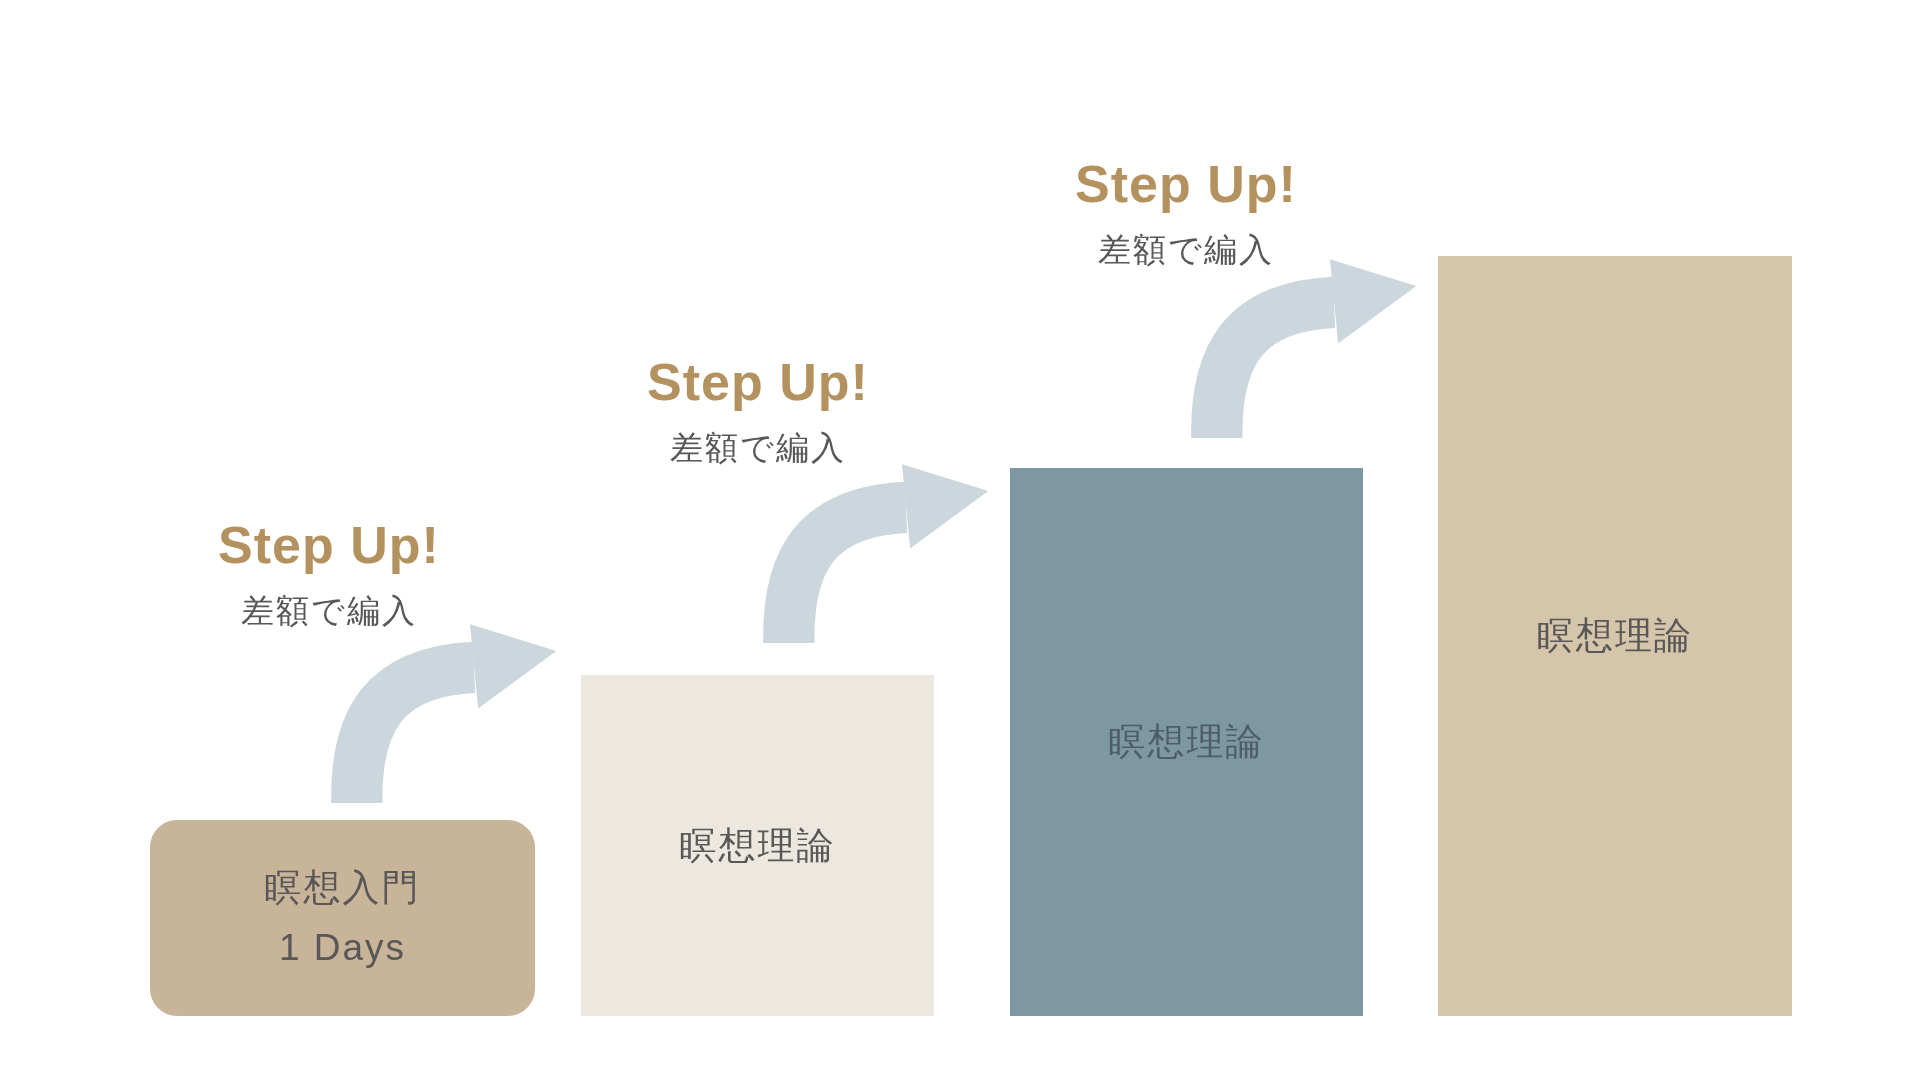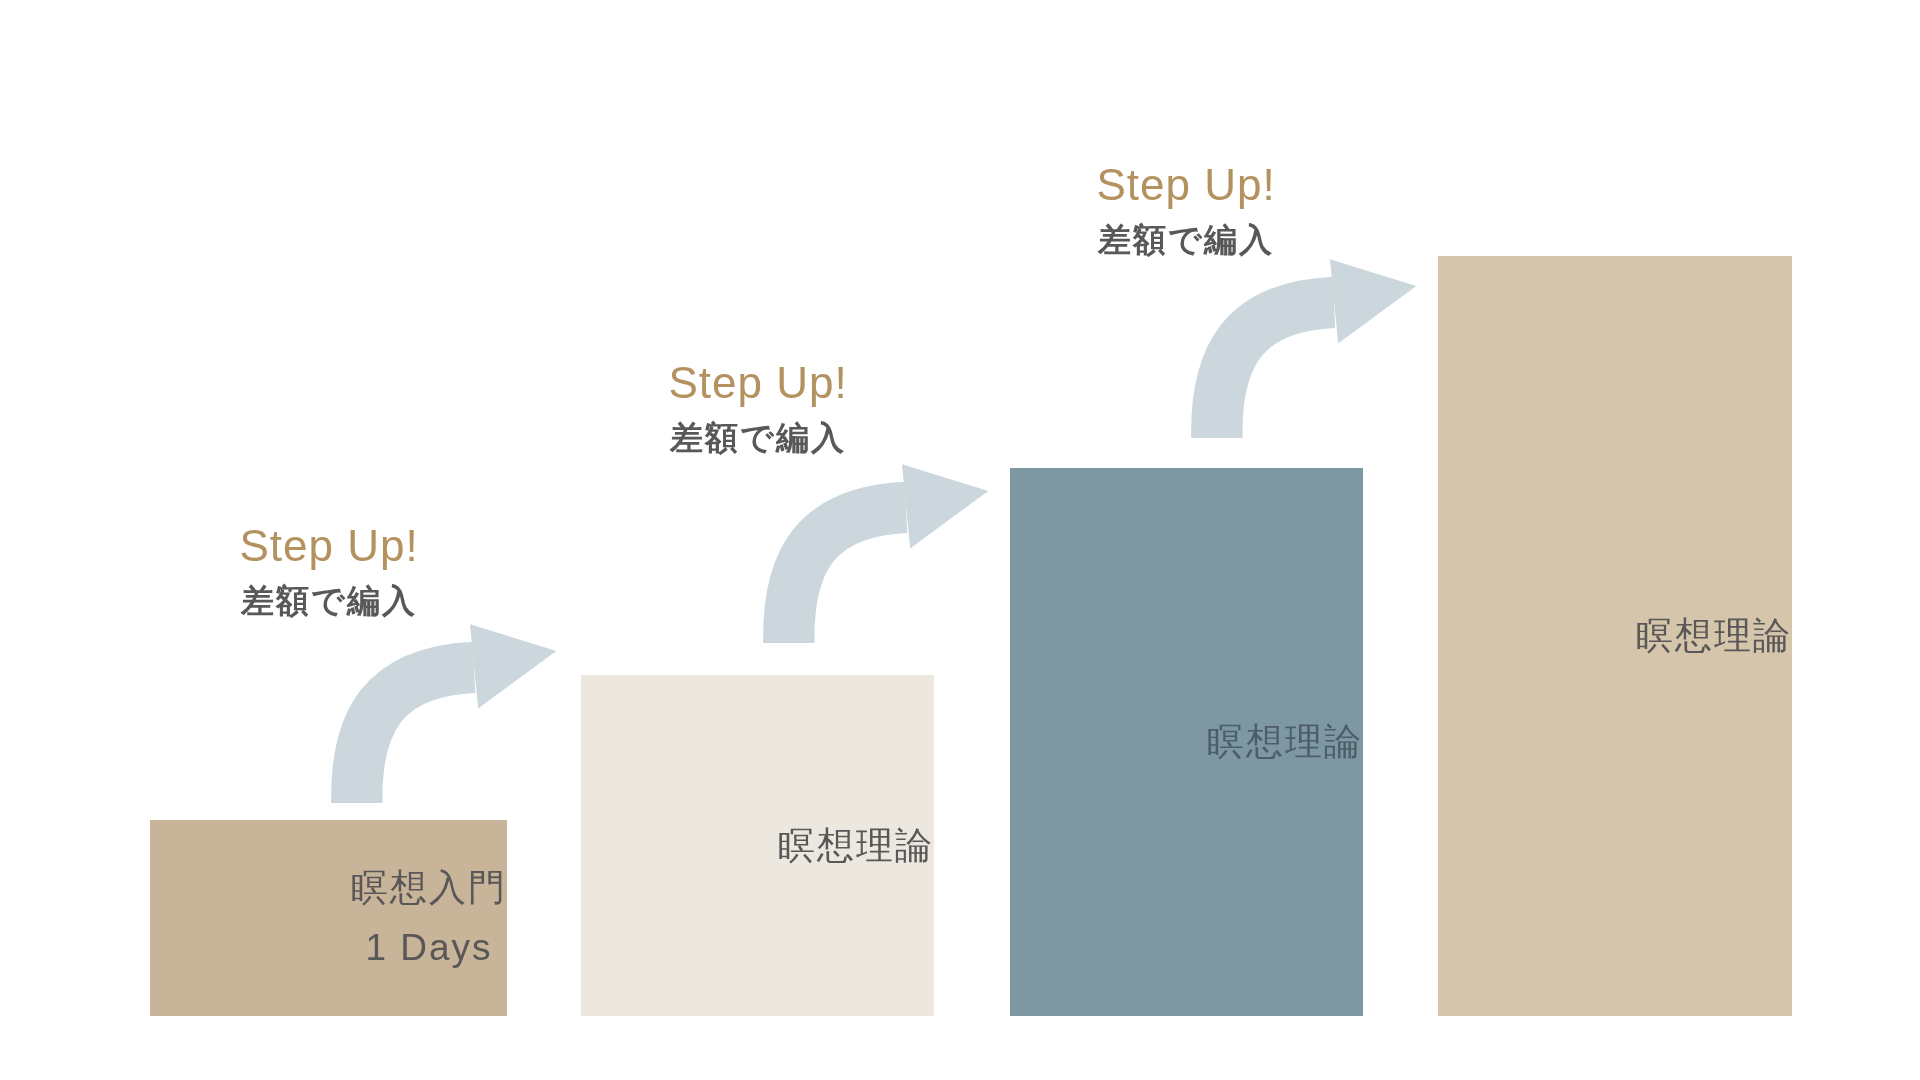--- a/index.html
+++ b/index.html
@@ -15,25 +15,25 @@
     overflow: hidden;
     font-family: "Liberation Sans", "DejaVu Sans", sans-serif;
   }
 
   
   .box {
     position: absolute;
     bottom: 64px;
     display: flex;
     align-items: center;
-    justify-content: flex-end;
+    justify-content: center;
     text-align: center;
     z-index: 1;
   }
-  .box1 { left: 150px;  width: 357px; height: 196px; background: var(--box1, #c8b499); }
+  .box1 { left: 150px;  width: 385px; height: 196px; background: var(--box1, #c8b499); border-radius: 27px; }
   .box2 { left: 581px;  width: 353px; height: 341px; background: var(--box2, #ece7df); }
   .box3 { left: 1010px; width: 353px; height: 548px; background: var(--box3, #7d98a3); }
   .box4 { left: 1438px; width: 354px; height: 760px; background: var(--box4, #d5c5aa); }
 
   .box-text {
     font-size: 37px;
     line-height: 1.62;
     letter-spacing: 2px;
     color: var(--label, #595757);
   }
@@ -44,32 +44,30 @@
     position: absolute;
     width: 320px;
     text-align: center;
     z-index: 3;
   }
   .stepup1 { left: 169px;  top: 515px; }
   .stepup2 { left: 598px;  top: 352px; }
   .stepup3 { left: 1026px; top: 154px; }
 
   .stepup-title {
-    font-size: 44px;
-    font-weight: normal;
+    font-size: 52px;
+    font-weight: bold;
     letter-spacing: 1px;
     color: var(--step-up, #b3925f);
-    margin-top: 6px;
   }
   .stepup-sub {
-    margin-top: 8px;
+    margin-top: 14px;
     font-size: 33px;
     letter-spacing: 2px;
     color: var(--label, #595757);
-    font-weight: bold;
   }
 
   
   .arrow {
     position: absolute;
     width: 250px;
     height: 185px;
     z-index: 2;
   }
   .arrow1 { left: 310px;  top: 618px; }

